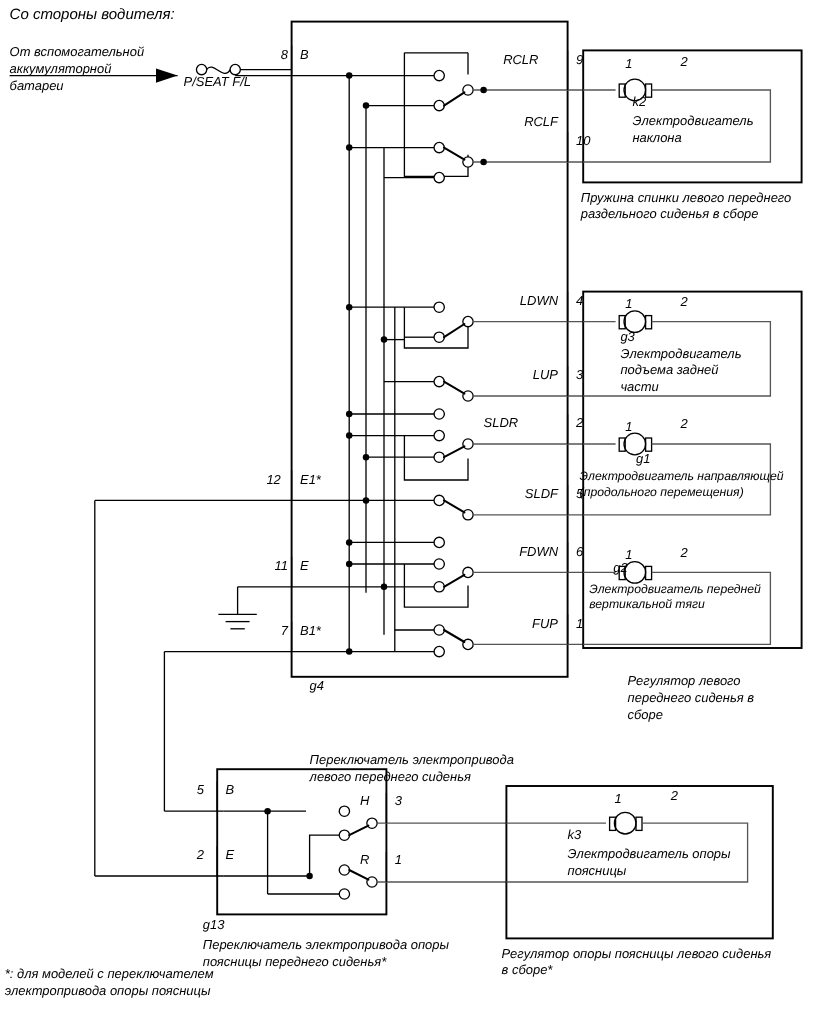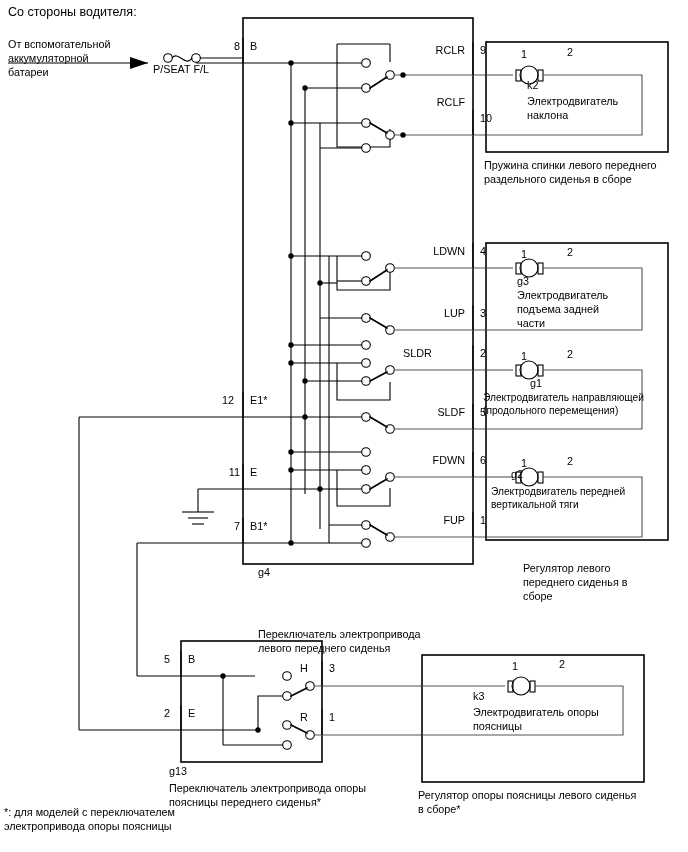--- a/index.html
+++ b/index.html
@@ -1,21 +1,21 @@
 <!DOCTYPE html>
 <html><head>
 <meta charset="utf-8">
 <style>
   html,body{margin:0;padding:0;background:#fff;}
   body{
     width:688px;height:852px;position:relative;overflow:hidden;
     font-family:"Liberation Sans","DejaVu Sans",sans-serif;
     color:#000;
   }
-  #stage{position:absolute;left:0;top:0;width:688px;height:828px;}
+  #stage{position:absolute;left:0;top:0;width:688px;height:828px;font-style:italic;}
   svg{position:absolute;left:0;top:0;width:688px;height:852px;}
   .txt{position:absolute;white-space:pre;line-height:1.28;}
   .t12{font-size:11.5px;}
   .t11{font-size:10.8px;}
   .t10{font-size:10.2px;}
 </style>
 </head>
 <body>
 
 <div id="stage">
@@ -249,21 +249,21 @@
 
   <div class="txt t11" style="left:222px;top:394px;text-align:left;width:18px;">12</div>
   <div class="txt t11" style="left:250px;top:394px;">E1*</div>
 
   <div class="txt t11" style="left:222px;top:466px;text-align:right;width:18px;">11</div>
   <div class="txt t11" style="left:250px;top:466px;">E</div>
 
   <div class="txt t11" style="left:228px;top:520px;text-align:right;width:12px;">7</div>
   <div class="txt t11" style="left:250px;top:520px;">B1*</div>
 
-  <div class="txt t11" style="left:403px;top:44px;width:62px;text-align:right;">RCLR</div>
+  <div class="txt t11" style="left:403px;top:44px;width:62px;text-align:center;">RCLR</div>
   <div class="txt t11" style="left:480px;top:44px;">9</div>
 
   <div class="txt t11" style="left:403px;top:96px;width:62px;text-align:right;">RCLF</div>
   <div class="txt t11" style="left:480px;top:112px;">10</div>
 
   <div class="txt t11" style="left:403px;top:245px;width:62px;text-align:right;">LDWN</div>
   <div class="txt t11" style="left:480px;top:245px;">4</div>
 
   <div class="txt t11" style="left:403px;top:307px;width:62px;text-align:right;">LUP</div>
   <div class="txt t11" style="left:480px;top:307px;">3</div>

